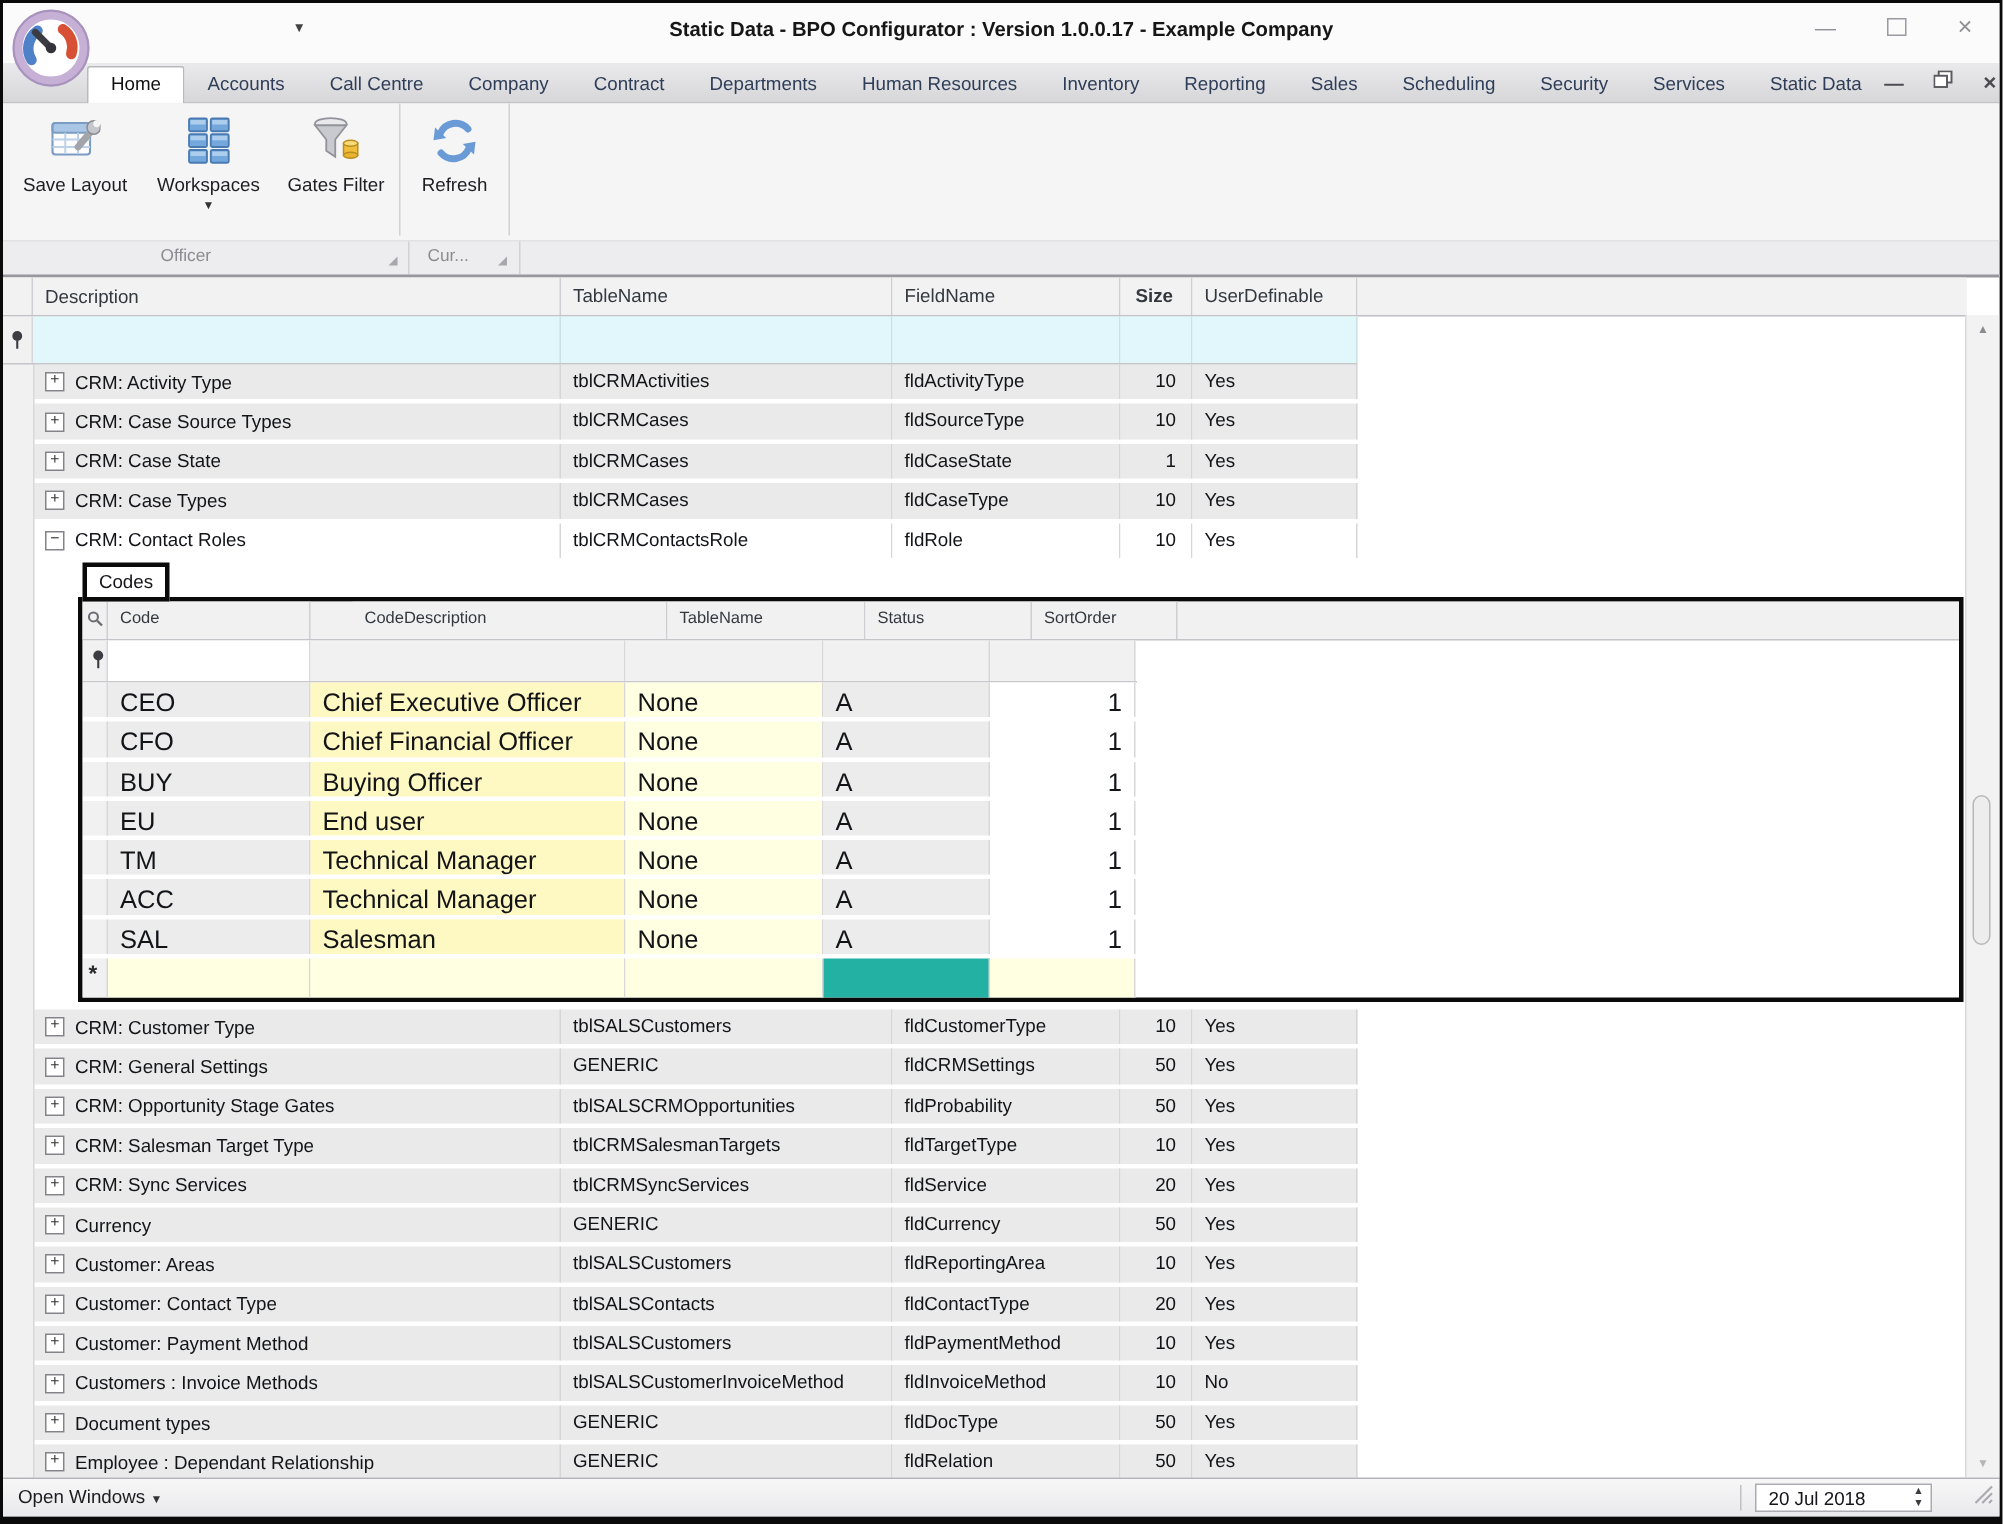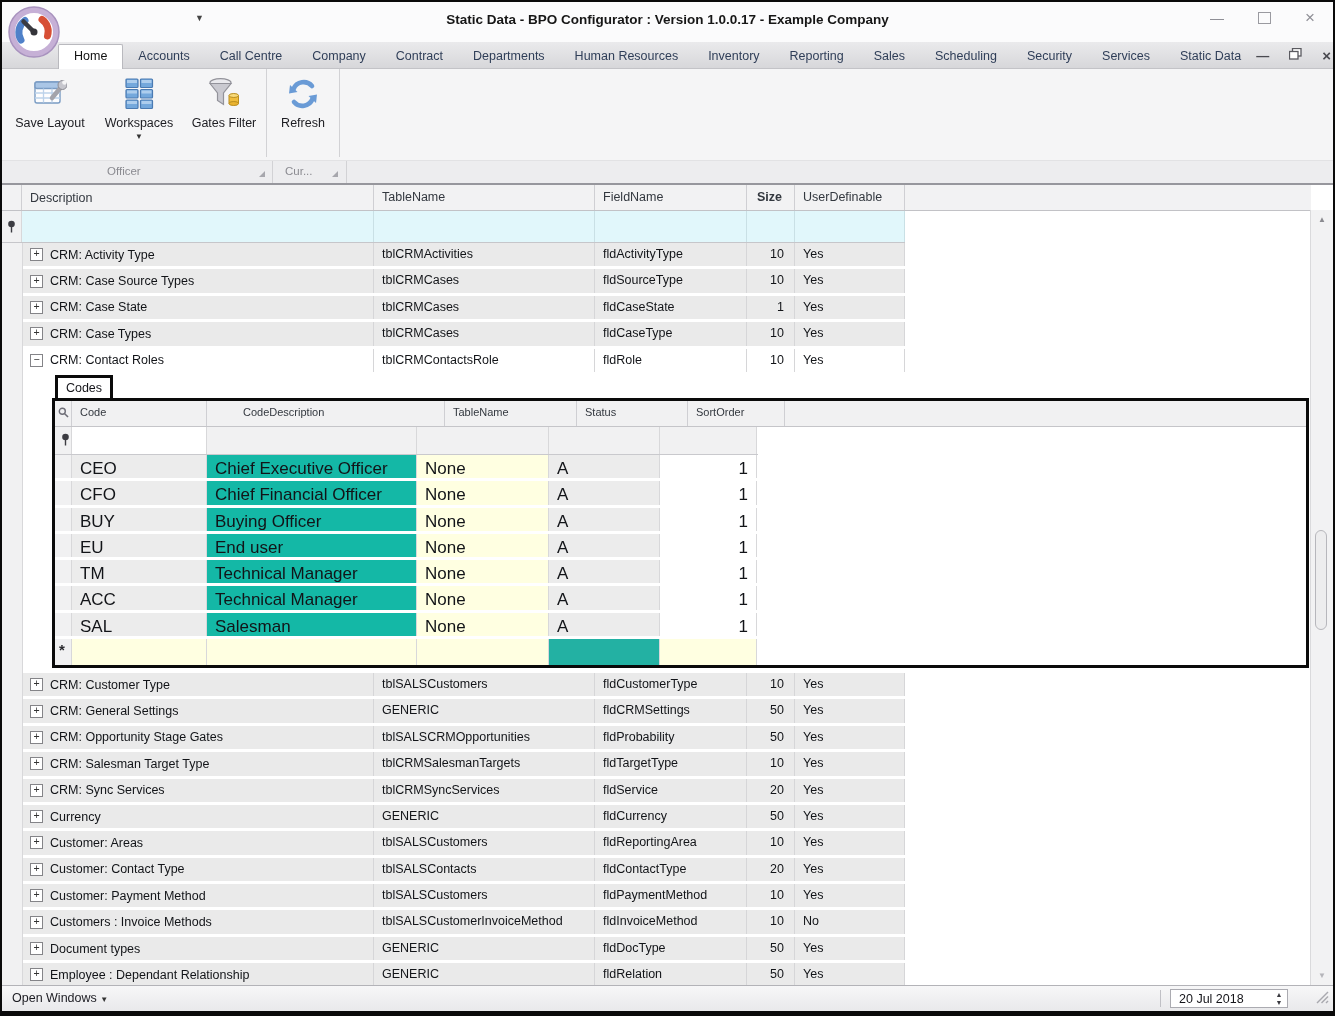--- a/index.html
+++ b/index.html
@@ -71,21 +71,21 @@
   .dhcell{box-sizing:border-box;border-right:1px solid #cfcfd3;padding:5px 0 0 8px;font-size:11px;color:#33383f;}
   .dfrow{display:flex;height:27px;width:703px;border-bottom:1px solid #c9c9cd;}
   .dfcell{box-sizing:border-box;border-right:1px solid #d8d8da;background:#f1f1f2;}
   .dfcell.code{background:#fff;}
   .dfcell.ind{display:flex;align-items:center;justify-content:center;}
   .drow{display:flex;width:703px;height:26.3px;box-sizing:border-box;border-bottom:3px solid #fff;}
   .dcell{box-sizing:border-box;border-right:1px solid #d8d8da;font-size:17px;color:#121418;
     padding:4px 0 0 8px;white-space:nowrap;overflow:hidden;}
   .d-ind{width:17px;background:#f1f1f2;padding-left:4px;}
   .d-code{width:135px;background:#ececec;}
-  .d-desc{width:210px;background:#14b8a6;}
+  .d-desc{width:210px;background:#fef9c3;}
   .d-type{width:132px;background:#ffffe1;}
   .d-status{width:111px;background:#ececec;}
   .d-sort{width:97px;background:#fff;text-align:right;padding-right:8px;padding-left:0;}
   .dh-fill{flex:1;border-right:none;}
   .newrow{height:27px;border-bottom:none;}
   .newrow .d-ind{font-size:15px;font-weight:700;padding-top:2px;color:#2a2a2e;}
   .newrow .d-code,.newrow .d-desc,.newrow .d-type,.newrow .d-sort{background:#ffffe1;}
   .newrow .d-status{background:#23b1a3;}
   .rows-bottom{margin-top:5px;}
   

